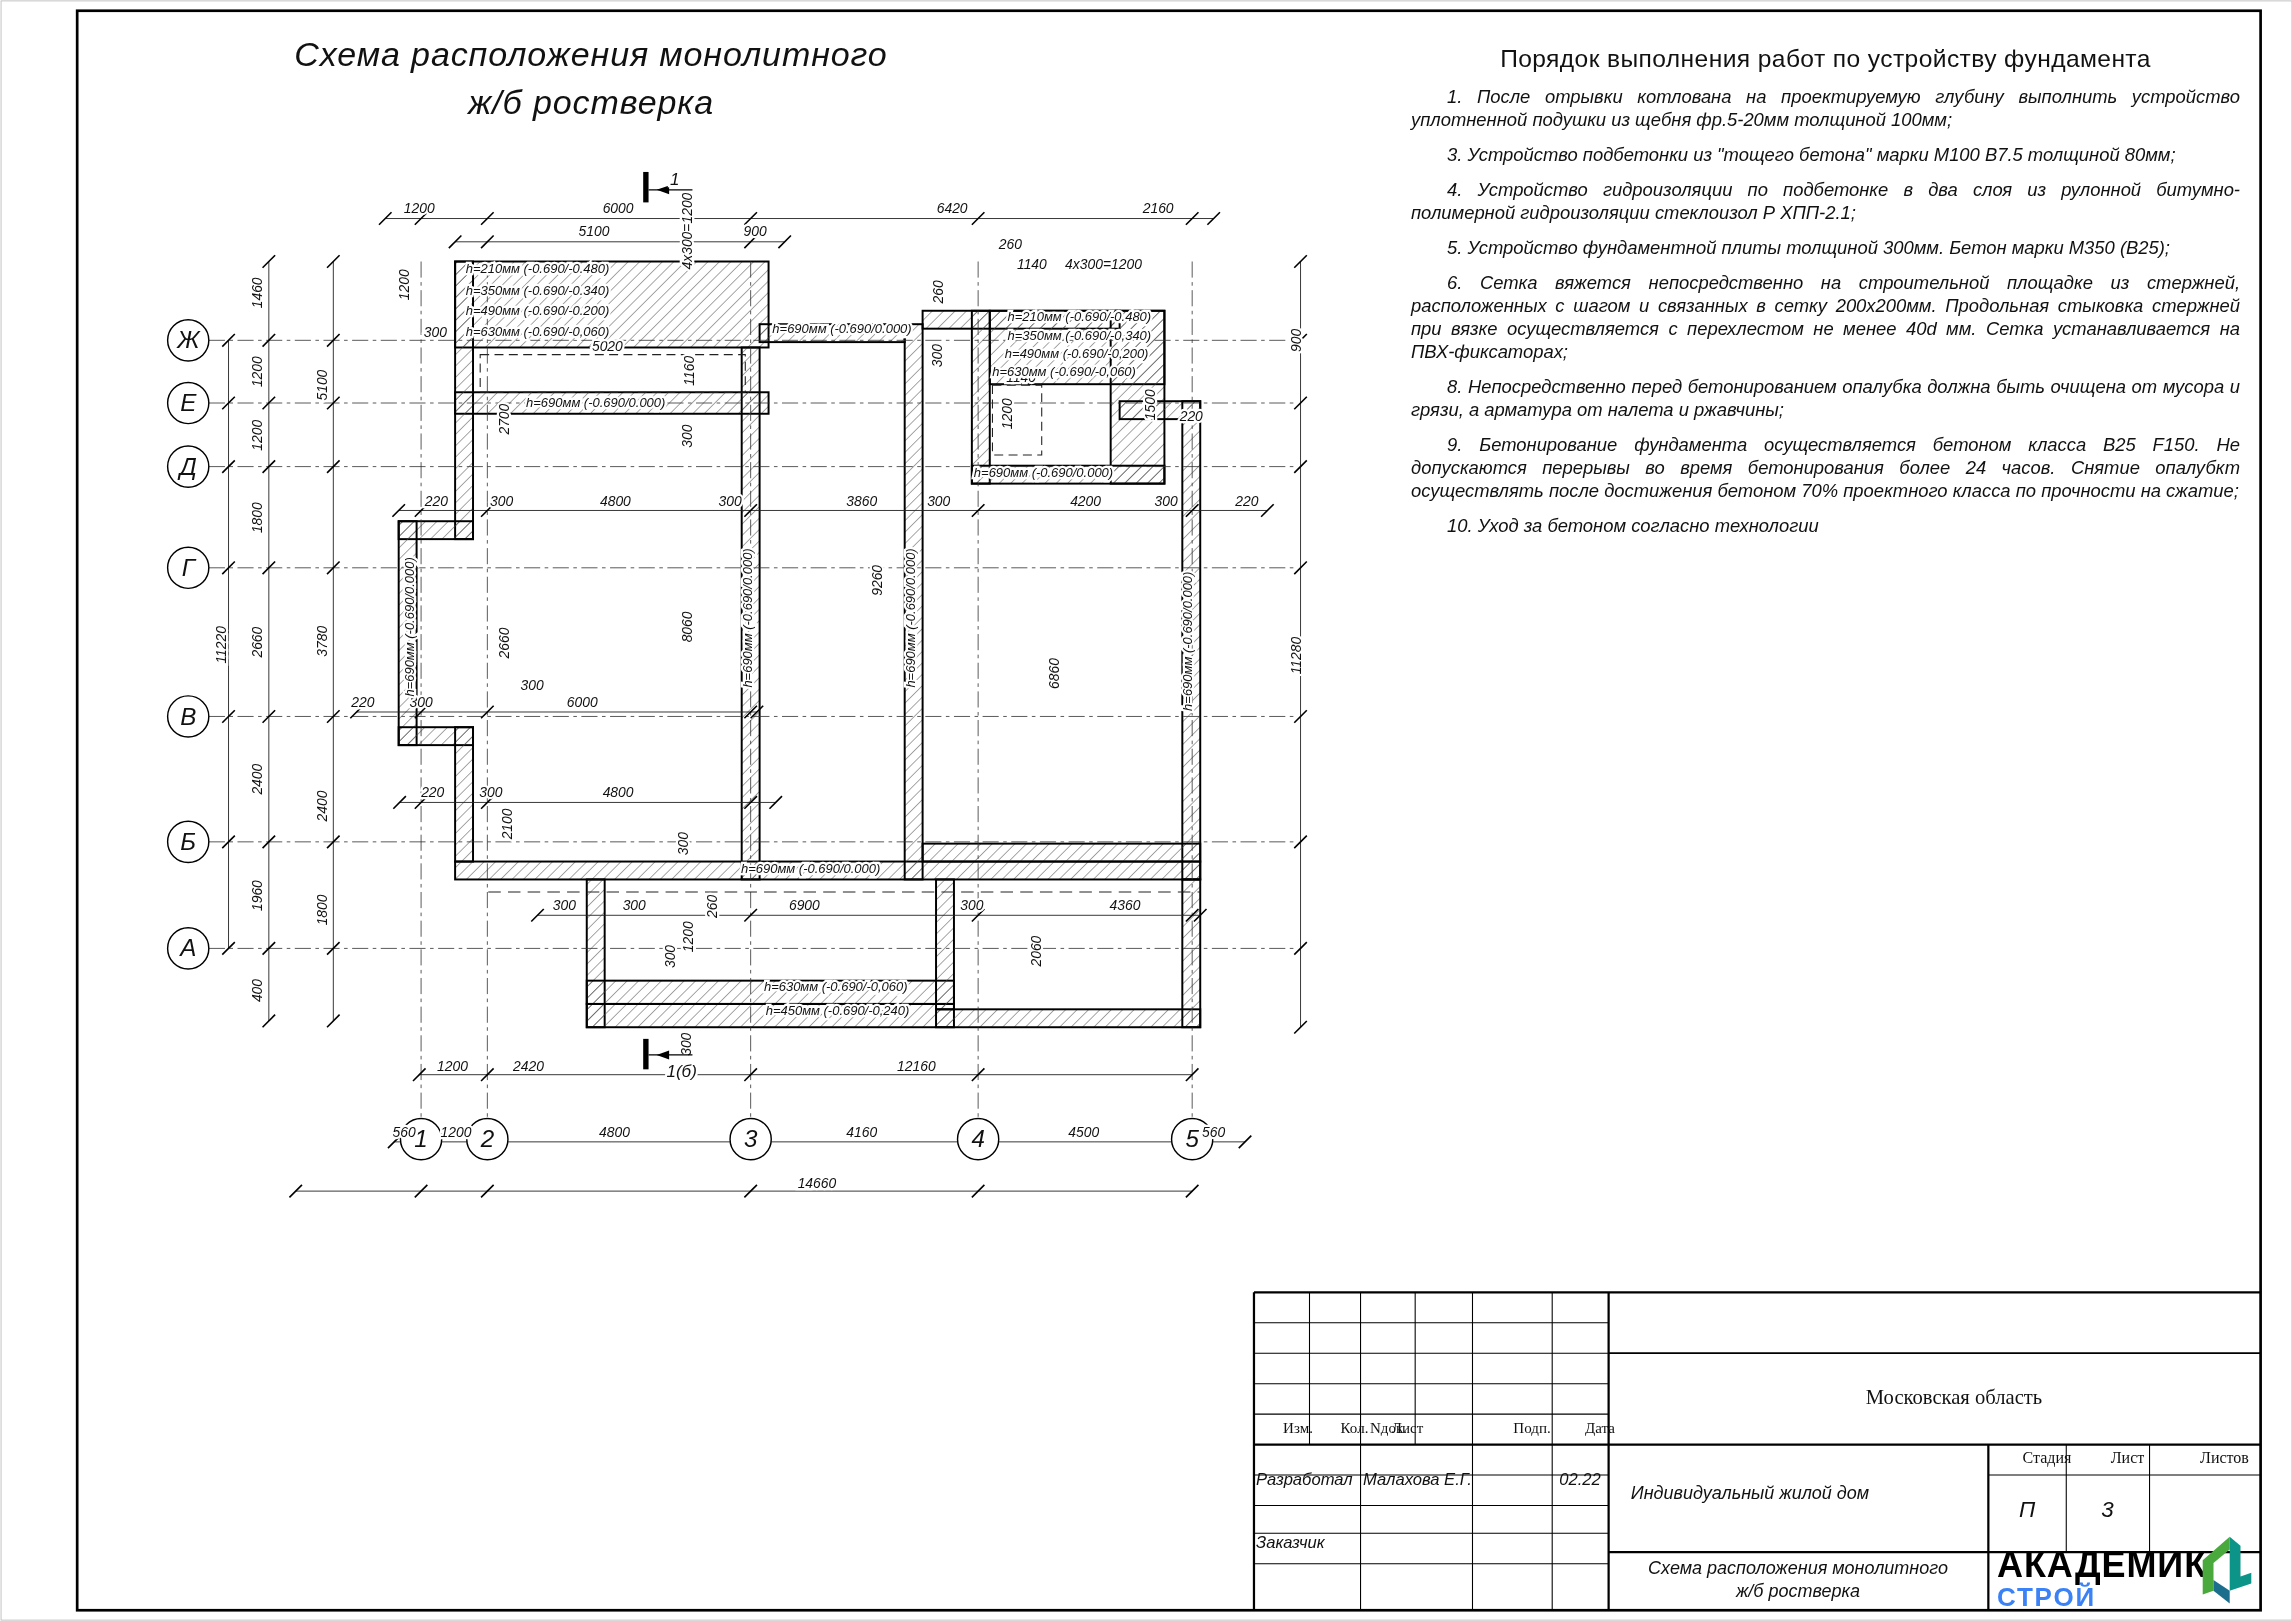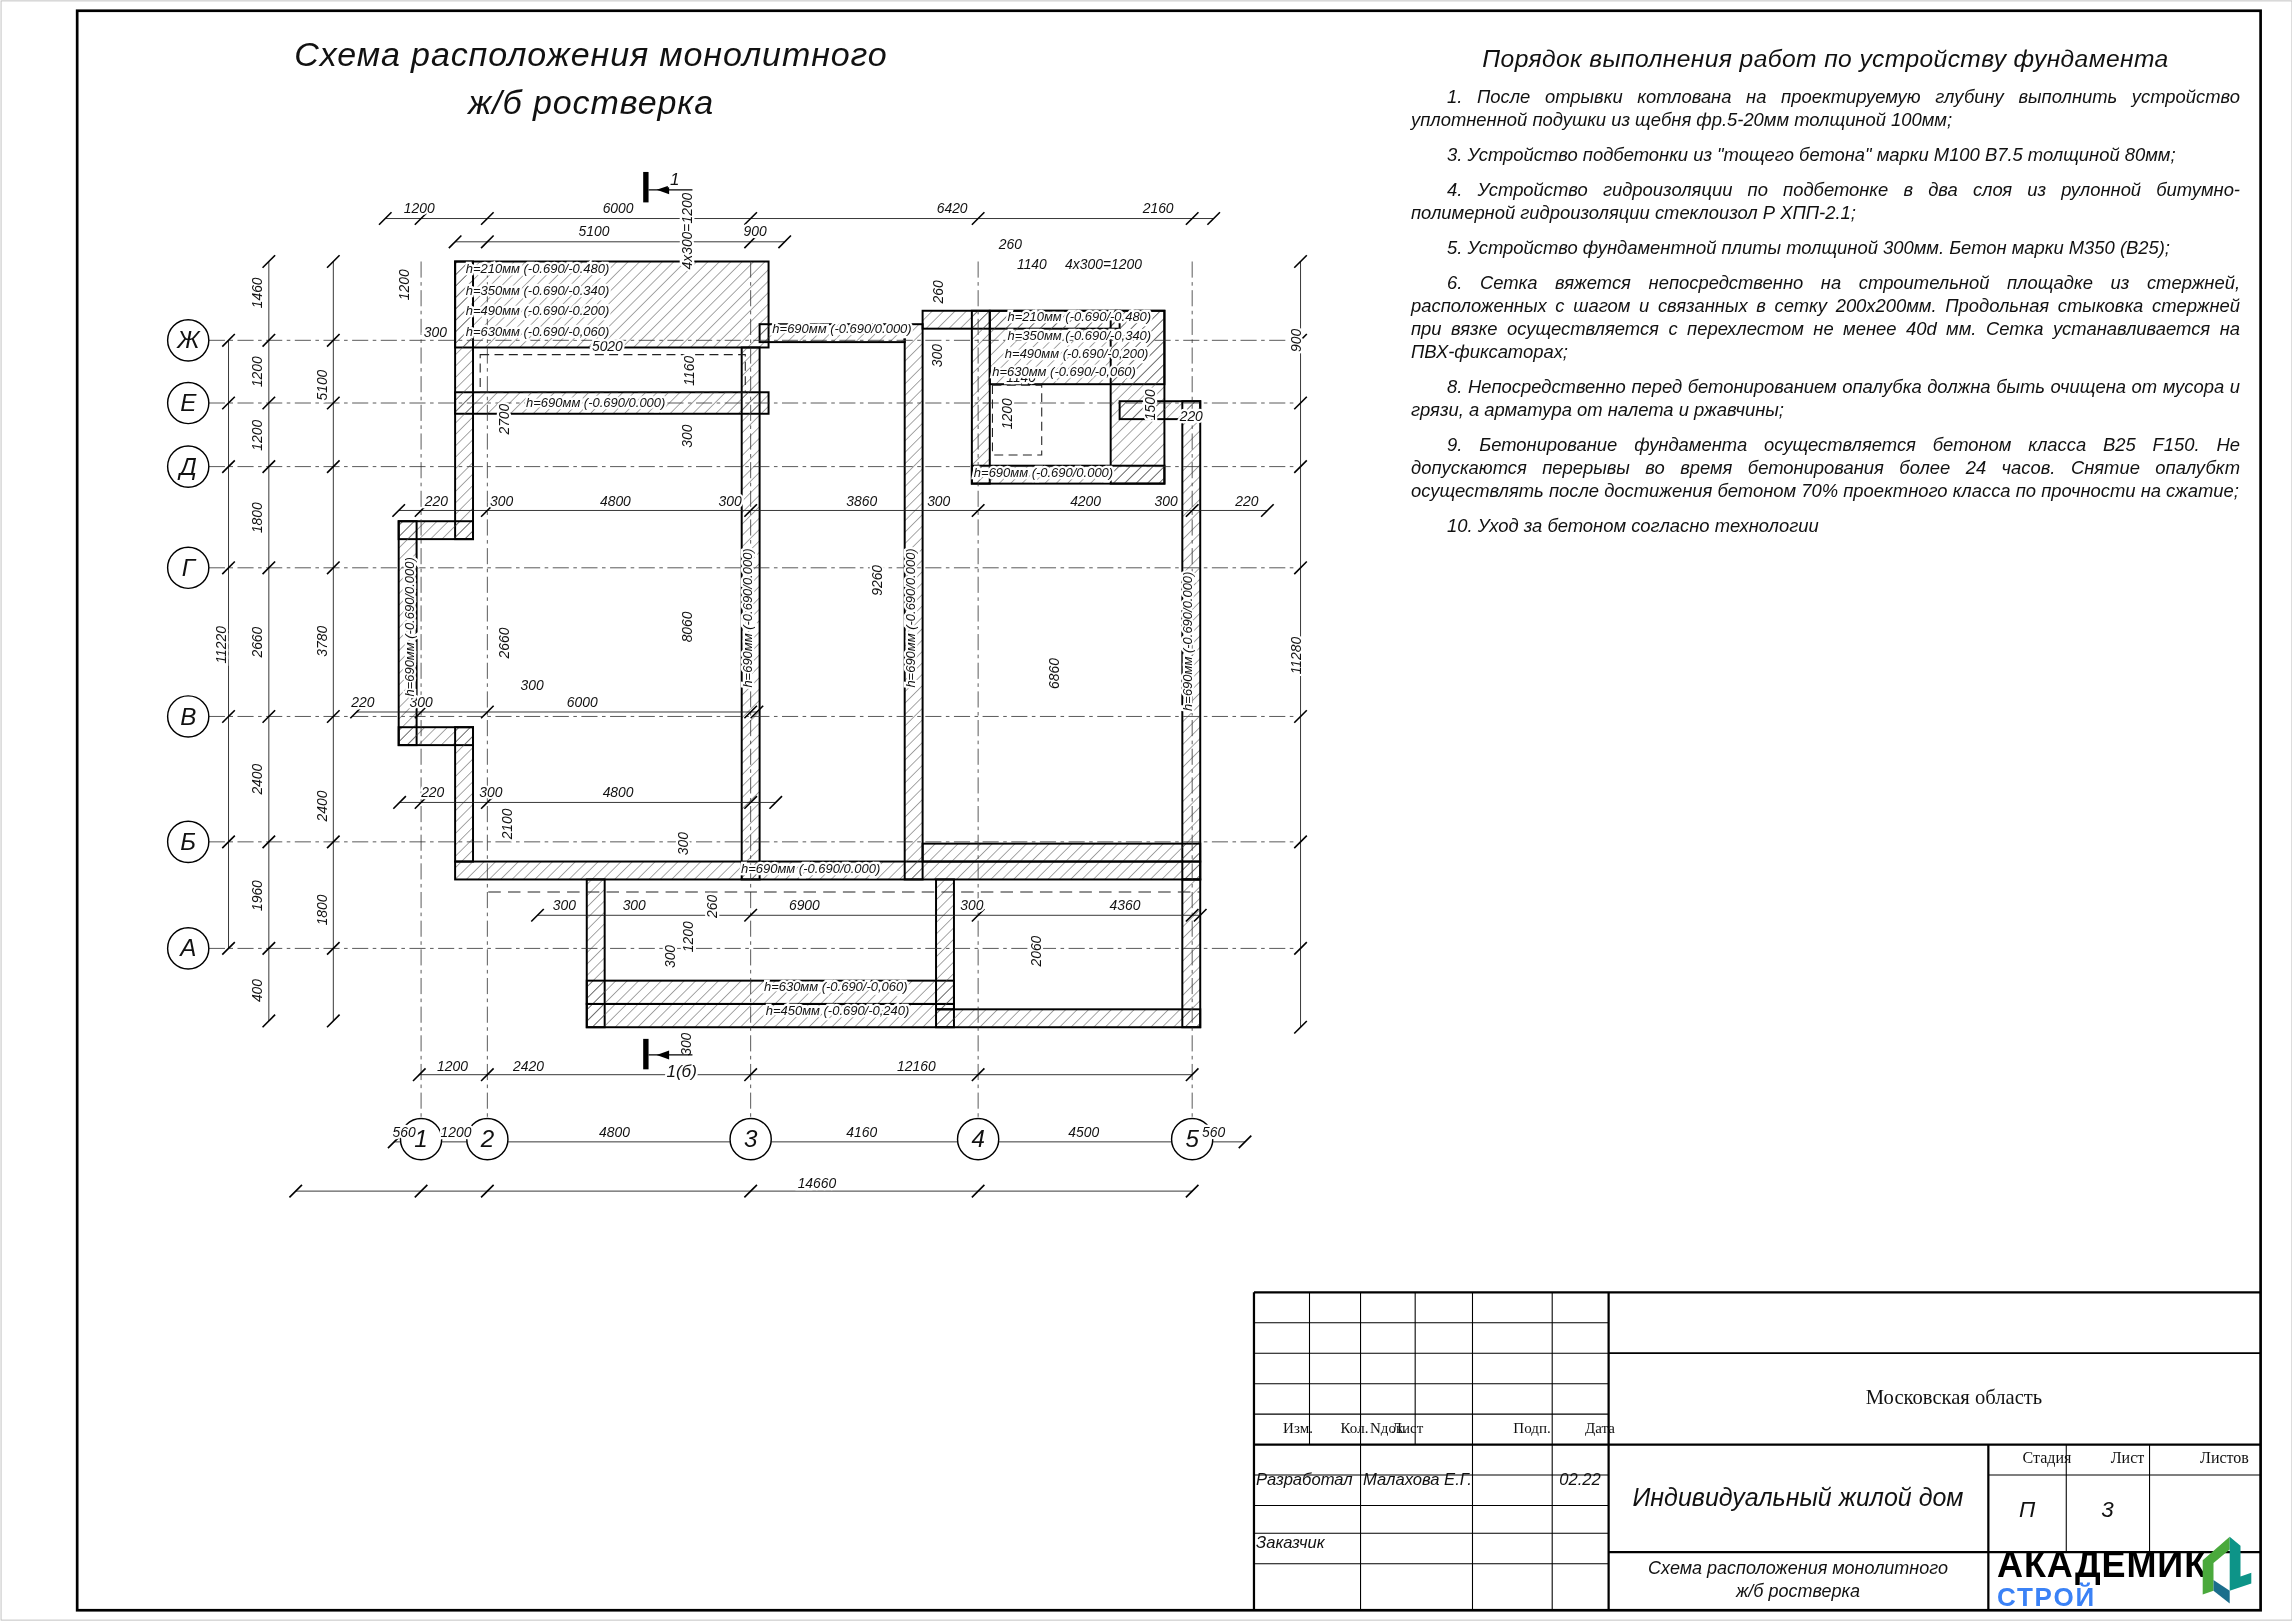--- a/index.html
+++ b/index.html
@@ -2,21 +2,21 @@
 <html style="font-size:14.3px"><head>
 <meta charset="utf-8">
 <style>
   html,body{margin:0;padding:0;background:#e8e8e8;}
   .page{position:relative;width:2293px;height:1621px;background:#ffffff;overflow:hidden;
         font-family:"Liberation Sans",sans-serif;color:#111;}
   .abs{position:absolute;}
   .main-title{left:197px;top:30px;width:788px;text-align:center;
               font-size:34px;line-height:48px;font-style:italic;letter-spacing:0.9px;}
   .workorder{left:1399px;top:45px;width:853px;}
-  .wo-head{text-align:center;font-size:24.6px;font-style:italic;margin-bottom:9px;letter-spacing:0.4px;}
+  .wo-head{text-align:center;font-size:24.6px;margin-bottom:9px;letter-spacing:0.4px;}
   .wo-body p{margin:12px;font-size:18.4px;line-height:23px;font-style:italic;
              text-align:justify;text-indent:36px;}
   
   .tb{font-style:italic;font-size:17px;}
   .tb-serif{font-family:"Liberation Serif",serif;font-style:normal;margin-left:20px;}
   .c{text-align:center;}
   svg text{font-family:"Liberation Sans",sans-serif;}
   .pt{paint-order:stroke;stroke:#fff;stroke-width:5px;fill:#111;font-style:italic;}
   .logo1{font-weight:bold;font-size:36px;font-style:normal;letter-spacing:0.9px;}
   .logo2{font-weight:bold;font-size:26px;font-style:normal;letter-spacing:1.8px;}
@@ -353,21 +353,21 @@
   <div class="abs tb-serif c" style="left:1340px;top:1420px;width:57px;font-size:15px">Nдок.</div>
   <div class="abs tb-serif c" style="left:1472px;top:1420px;width:80px;font-size:15px">Подп.</div>
   <div class="abs tb-serif c" style="left:1552px;top:1420px;width:56px;font-size:15px">Дата</div>
 
   <div class="abs tb" style="left:1256px;top:1470px;font-size:16.6px">Разработал</div>
   <div class="abs tb" style="left:1363px;top:1470px;font-size:16.6px">Малахова Е.Г.</div>
   <div class="abs tb c" style="left:1552px;top:1470px;width:56px;font-size:16.6px">02.22</div>
   <div class="abs tb" style="left:1256px;top:1533px;font-size:16.6px">Заказчик</div>
 
   <div class="abs tb-serif c" style="left:1608px;top:1386px;width:652px;font-size:20.6px">Московская область</div>
-  <div class="abs tb c" style="left:1608px;top:1483px;width:380px;font-size:25px">Индивидуальный жилой дом</div>
+  <div class="abs tb c" style="left:1560px;top:1483px;width:380px;font-size:18px">Индивидуальный жилой дом</div>
   <div class="abs tb c" style="left:1608px;top:1558px;width:380px;font-size:18px">Схема расположения монолитного</div>
   <div class="abs tb c" style="left:1608px;top:1581px;width:380px;font-size:18px">ж/б ростверка</div>
 
   <div class="abs tb-serif c" style="left:1988px;top:1449px;width:78px;font-size:16px">Стадия</div>
   <div class="abs tb-serif c" style="left:2066px;top:1449px;width:83px;font-size:16px">Лист</div>
   <div class="abs tb-serif c" style="left:2149px;top:1449px;width:111px;font-size:16px">Листов</div>
   <div class="abs tb c" style="left:1988px;top:1497px;width:78px;font-size:22.4px">П</div>
   <div class="abs tb c" style="left:2066px;top:1497px;width:83px;font-size:22.4px">3</div>
   <div class="abs tb c" style="left:2149px;top:1497px;width:111px;font-size:22.4px"></div>
 

